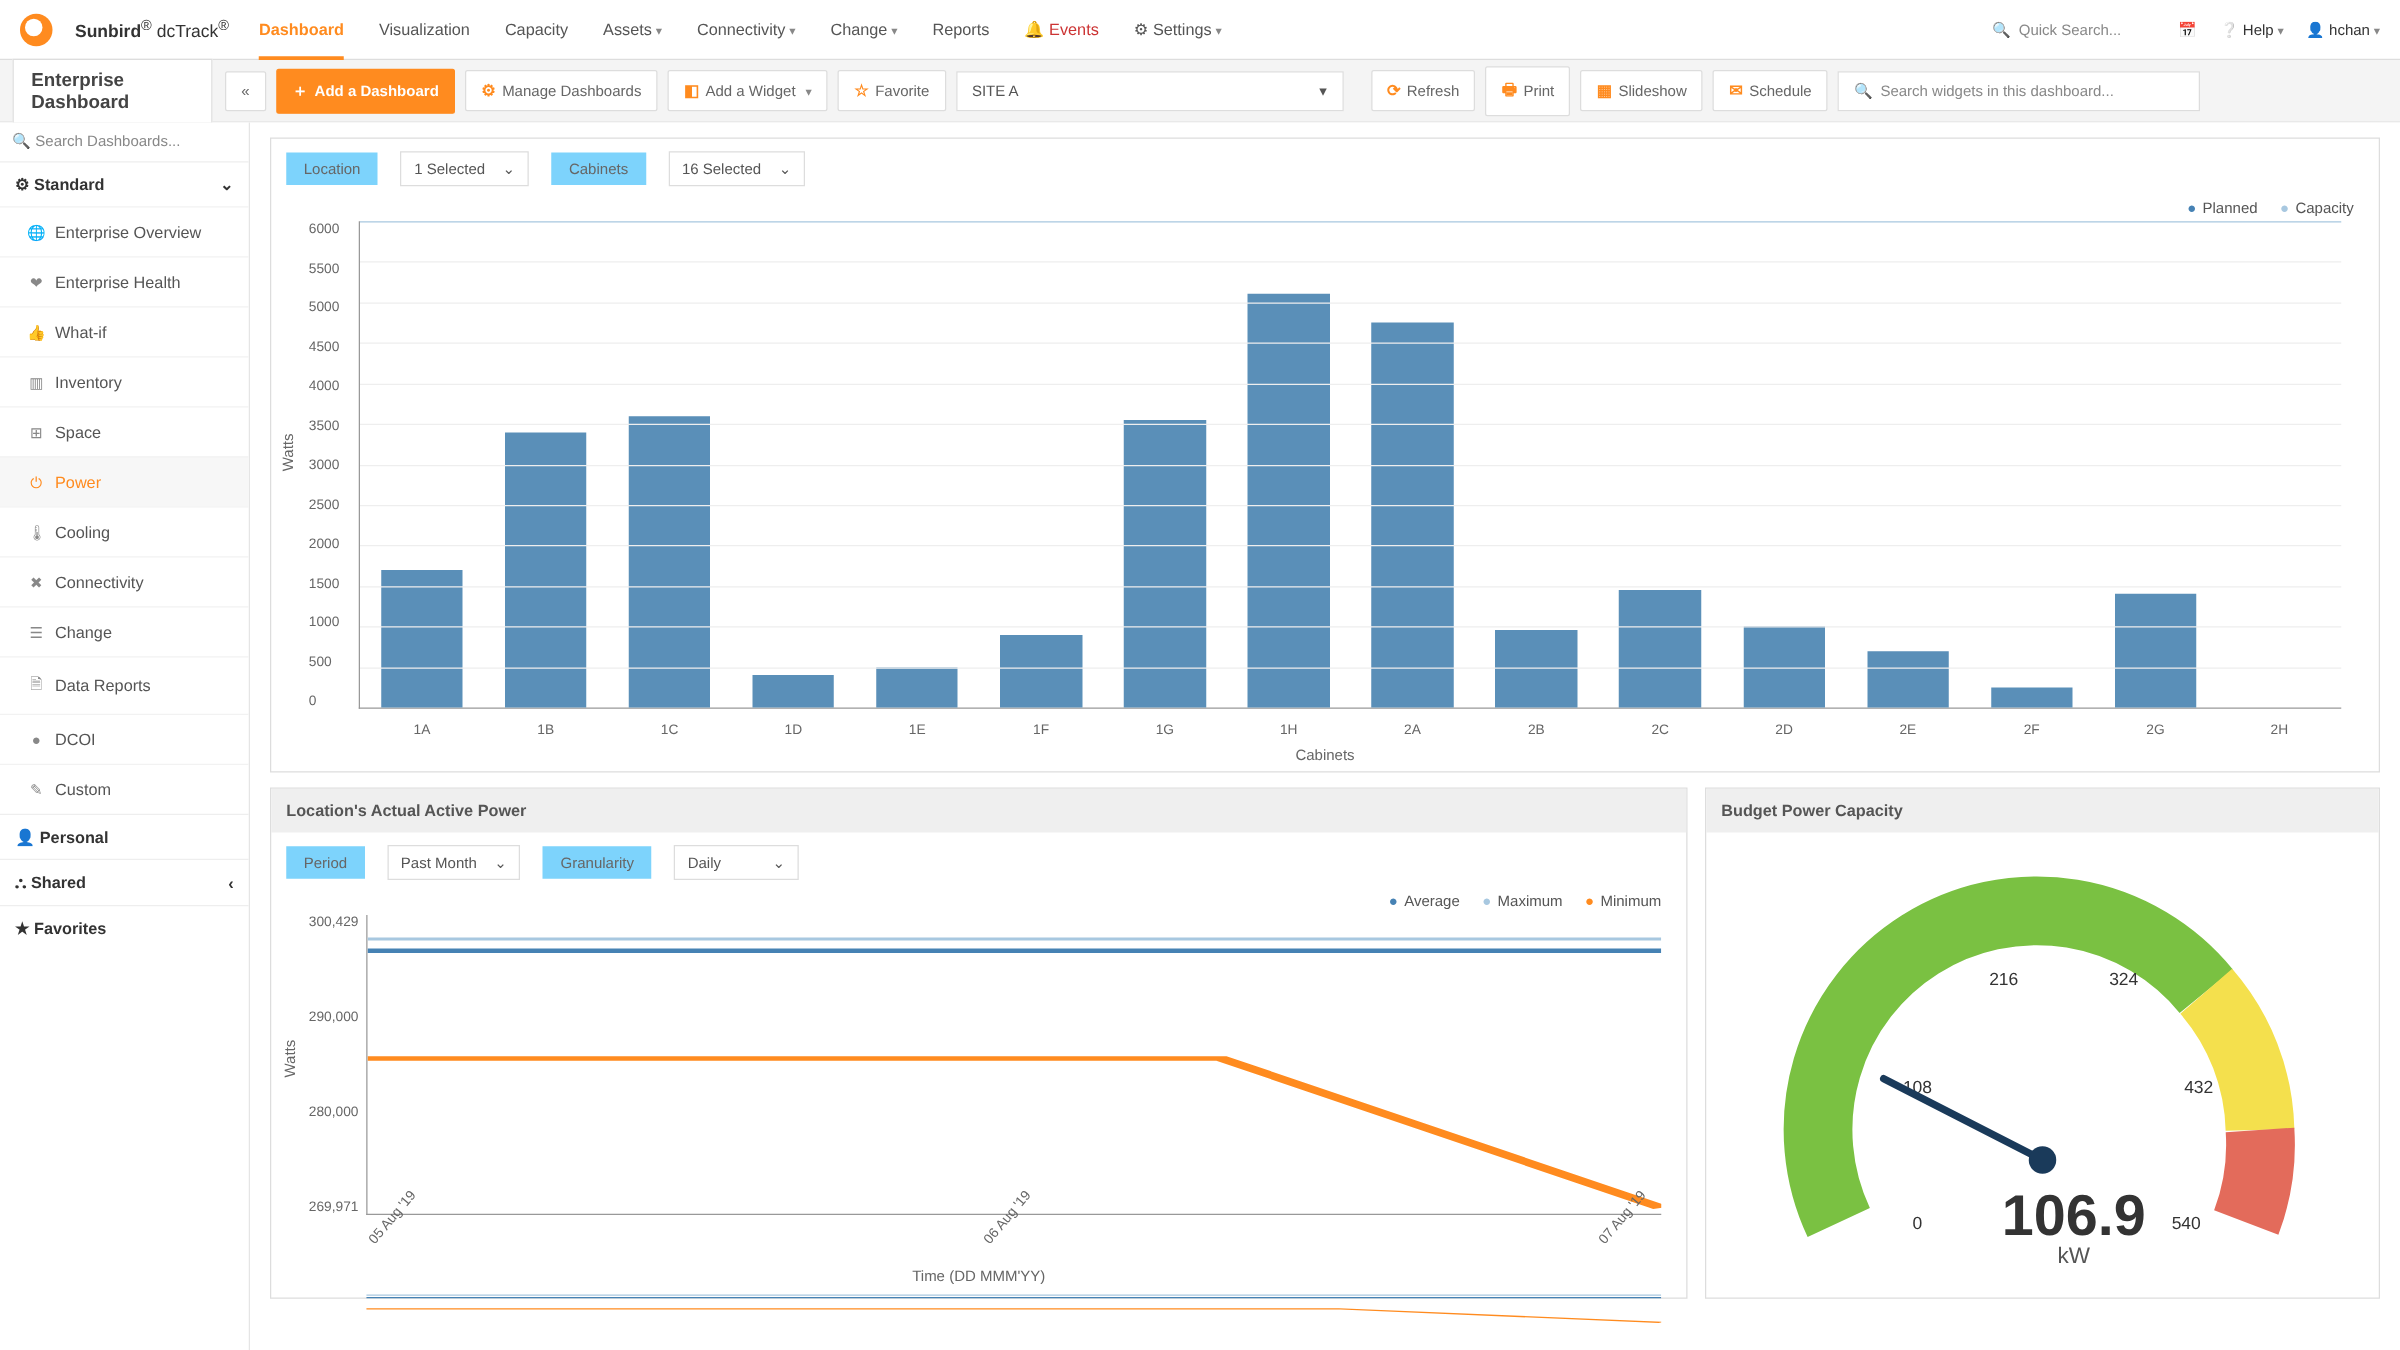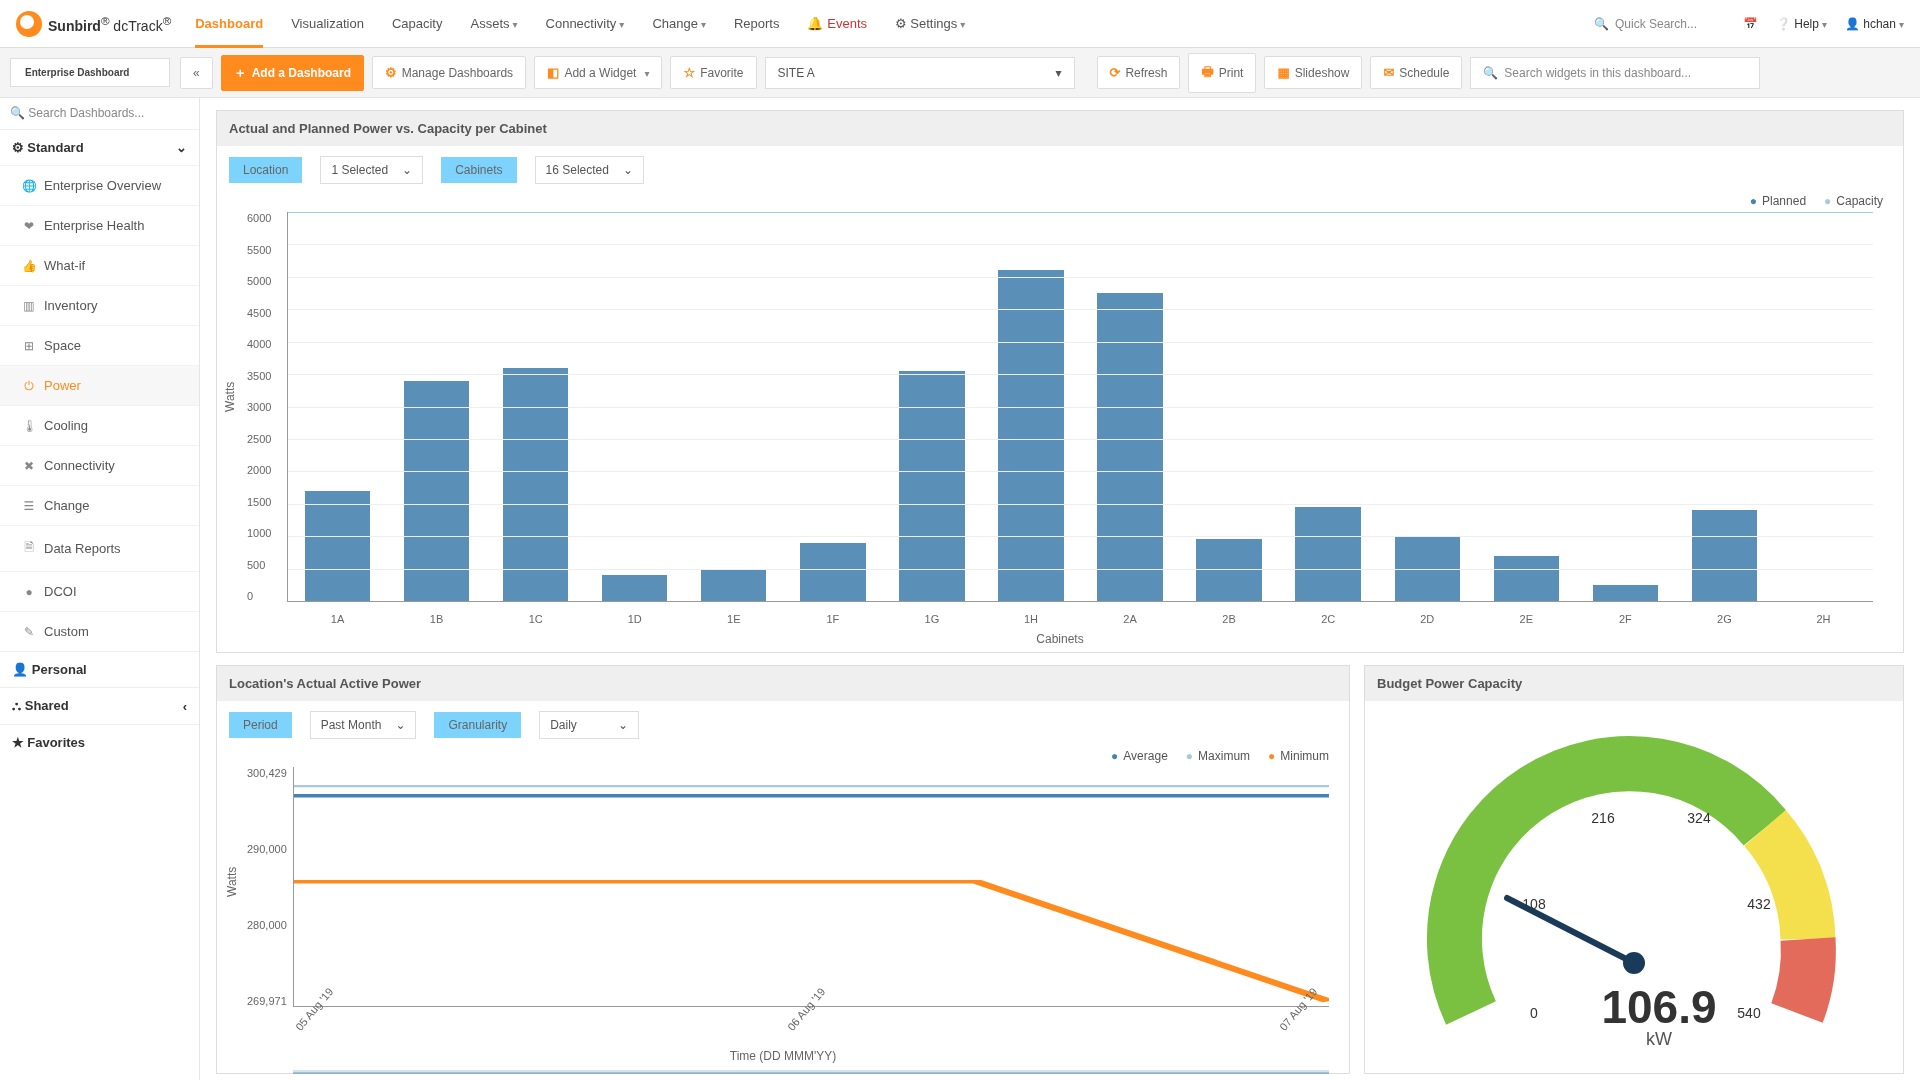--- a/index.html
+++ b/index.html
@@ -1,32 +1,32 @@
 <!DOCTYPE html>
 <html><head>
 <meta charset="utf-8">
 <style>
 * { box-sizing: border-box; margin: 0; padding: 0; font-family: -apple-system, "Segoe UI", Arial, sans-serif; }
 body { background: #fff; font-size: 12px; color: #333; overflow: hidden; width:1920px; height:1080px; transform-origin: top left; }
 
 .topnav { height: 48px; border-bottom: 1px solid #ddd; display:flex; align-items:center; padding:0 16px; }
-.brand { display:flex; align-items:center; gap:6px; margin-right:24px; }
+.brand { display:flex; align-items:center; gap:18px; margin-right:24px; }
 .brand-logo { width:26px; height:26px; background:#ff8b1f; border-radius:50%; position:relative; }
 .brand-logo::after{content:"";position:absolute;left:4px;top:4px;width:14px;height:14px;background:#fff;border-radius:50%;}
 .brand-name { font-size:14px; color:#333; }
 .brand-name b { font-weight:700; }
 .navlinks { display:flex; gap:28px; align-items:center; flex:1; }
 .navlinks a { color:#555; font-size:13px; text-decoration:none; cursor:pointer; }
 .navlinks a.active { color:#ff8b1f; font-weight:700; border-bottom:3px solid #ff8b1f; padding-bottom:14px; margin-bottom:-16px;}
 .topright { display:flex; align-items:center; gap:18px; }
 .searchbox { display:flex; align-items:center; gap:6px; color:#888; border:1px solid transparent; padding:4px 8px; width:140px; }
 .caret-down::after{content:"▾"; font-size:10px; color:#888; margin-left:3px;}
 
 .toolbar { height:50px; background:#f4f4f4; border-bottom:1px solid #e5e5e5; display:flex; align-items:center; padding:0 10px; gap:8px; }
-.dash-title { background:#fff; border:1px solid #ddd; padding:8px 14px; font-weight:700; color:#444; font-size:10px; margin-right:2px; width:160px;}
+.dash-title { background:#fff; border:1px solid #ddd; padding:8px 14px; font-weight:700; color:#444; font-size:15px; margin-right:2px; width:160px;}
 .tb-btn { background:#fff; border:1px solid #ddd; padding:8px 12px; color:#666; font-size:12px; cursor:pointer; border-radius:2px; display:flex; align-items:center; gap:5px;}
 .tb-btn.orange { background:#ff8b1f; color:#fff; border-color:#ff8b1f; font-weight:700;}
 .tb-btn .oi { color:#ff8b1f; font-weight:700; font-size:13px;}
 .tb-btn.orange .oi { color:#fff; }
 .site-select { background:#fff; border:1px solid #ddd; padding:8px 12px; width:310px; display:flex; justify-content:space-between; color:#555;}
 .widget-search { background:#fff; border:1px solid #ddd; padding:8px 12px; width:290px; color:#888; display:flex; gap:6px;}
 
 .main { display:flex; height:calc(100% - 98px); }
 .sidebar { width:200px; border-right:1px solid #e5e5e5; background:#fff; overflow:auto;}
 .side-search { padding:8px 10px; color:#888; font-size:12px; border-bottom:1px solid transparent;}
@@ -224,21 +224,20 @@
         <span>‹</span>
       </div>
     <div class="side-group">
         <span>★ <span>Favorites</span></span>
       </div>
   </div>
 
   <div class="content">
 
     <div class="chart-panel">
-      <div class="panel-head">Actual and Planned Power vs. Capacity per Cabinet</div>
       <div class="panel-filters">
         <span class="flabel">Location</span>
         <span class="fselect">
             <span>1 Selected</span>
             <span>⌄</span>
           </span>
         <span class="flabel">Cabinets</span>
         <span class="fselect">
             <span>16 Selected</span>
             <span>⌄</span>

